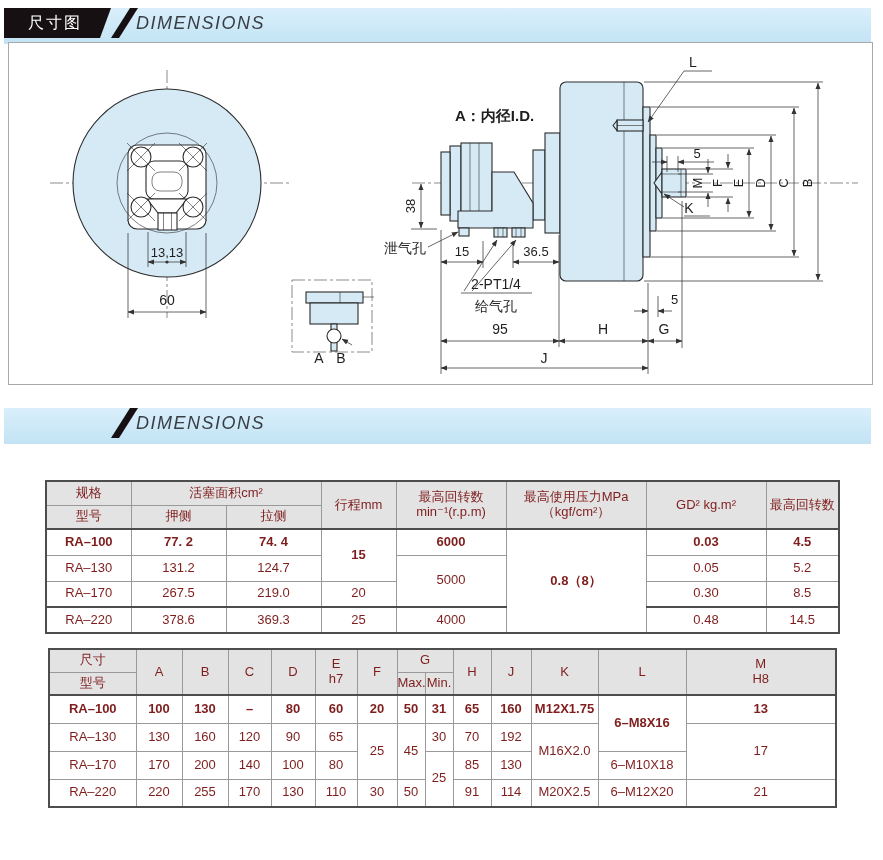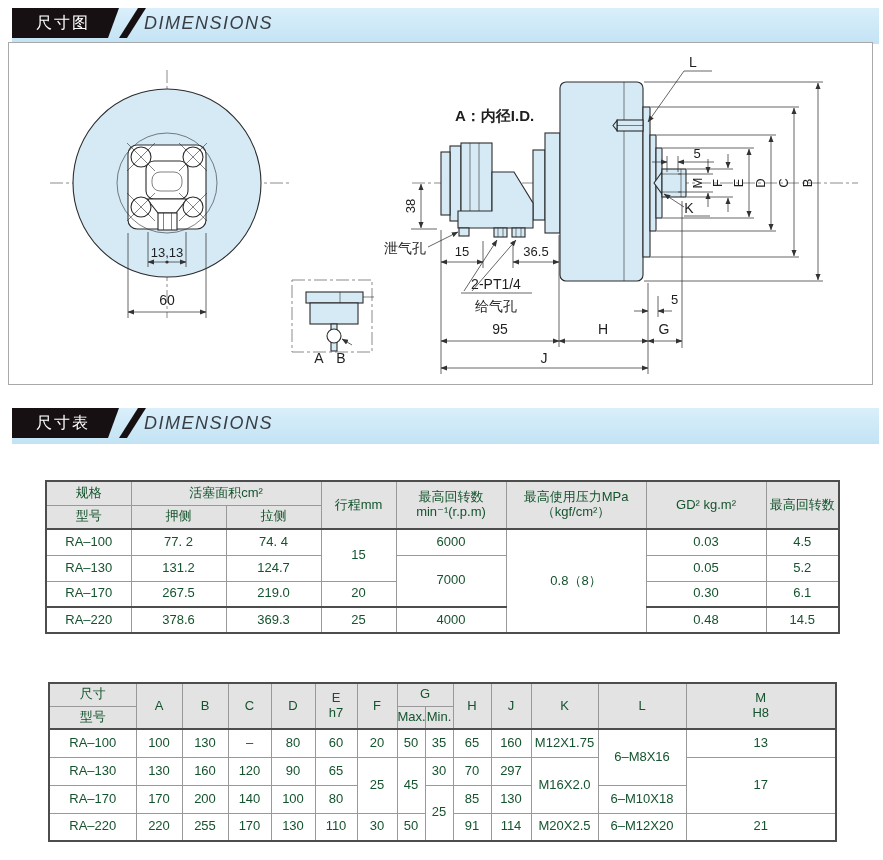--- a/index.html
+++ b/index.html
@@ -1,20 +1,20 @@
 <!DOCTYPE html>
 <html><head>
 <meta charset="utf-8">
 <style>
   html,body{margin:0;padding:0;}
   body{width:883px;height:860px;position:relative;background:#fff;
        font-family:"Liberation Sans","DejaVu Sans",sans-serif;overflow:hidden;}
 
   
-  .sec{position:absolute;left:12px;width:867px;height:36px;}
+  .sec{position:absolute;left:4px;width:867px;height:36px;}
   .strip{position:absolute;left:0;top:0;right:0;bottom:0;
          background:linear-gradient(180deg,#daeffb 0%,#c2e3f4 100%);}
   .tab{position:absolute;left:0;top:0;width:120px;height:30px;background:#171012;
        clip-path:polygon(0 0,107px 0,96px 100%,0 100%);
        color:#fff;font-size:16px;letter-spacing:2px;
        display:flex;align-items:center;padding-left:24px;box-sizing:border-box;}
   .tabslash{position:absolute;left:106px;top:0;width:32px;height:30px;background:#171012;
        clip-path:polygon(20px 0,28px 0,9px 100%,1px 100%);}
   .striptitle{position:absolute;left:132px;top:0;height:30px;display:flex;align-items:center;
        font-style:italic;font-size:18px;color:#383e44;letter-spacing:1.5px;}
@@ -27,30 +27,30 @@
   .ol{stroke:#2b2b2b;stroke-width:1.1;fill:none;}
   .fb{fill:#d6eaf6;}
   .fw{fill:#ffffff;}
   .thin{stroke:#2b2b2b;stroke-width:0.6;fill:none;}
   .dim{stroke:#333;stroke-width:0.75;fill:none;}
   .cl{stroke:#5a5a5a;stroke-width:0.7;fill:none;stroke-dasharray:13 3 3 3;}
   .t13{font-size:13px;} .t14{font-size:14px;} .t15{font-size:15px;font-weight:600;}
 
   
   table{border-collapse:collapse;table-layout:fixed;position:absolute;
-        border:2px solid #4d4d4d;font-size:13px;color:#14532d;}
+        border:2px solid #4d4d4d;font-size:13px;color:#7f1d1d;}
   th,td{border:1px solid #999;text-align:center;vertical-align:middle;
         padding:0;font-weight:normal;overflow:hidden;line-height:1.15;}
   thead th{background:#e3e3e3;}
   tbody td{background:#fff;}
-  tbody tr:first-child td{border-top:2px solid #4d4d4d;}
+  tbody tr:first-child td{border-top:2px solid #4d4d4d;font-weight:bold;}
   #table1{left:45px;top:480px;width:793px;}
   #table1 thead tr{height:24px;} #table1 tbody tr{height:26px;}
   #table1 tr.dk td{border-top:2px solid #4d4d4d;}
-  #table2{left:48px;top:682px;width:787px;}
+  #table2{left:48px;top:648px;width:787px;}
   #table2 thead tr{height:23px;} #table2 tbody tr{height:28px;}
 </style>
 </head>
 <body>
 
 <div class="sec" style="top:8px">
   <div class="strip"></div>
   <div class="tabslash"></div>
   <div class="tab">尺寸图</div>
   <div class="striptitle">DIMENSIONS</div>
@@ -241,21 +241,20 @@
         <line class="dim" x1="644" y1="281" x2="823" y2="281"></line>
     <line class="dim" x1="818" y1="83" x2="818" y2="280" marker-start="url(#ar)" marker-end="url(#ar)"></line>
     <text class="t13" transform="translate(812,183) rotate(-90)" text-anchor="middle">B</text>
   </g>
 </svg>
 </div>
 
 <div class="sec" style="top:408px">
   <div class="strip"></div>
   <div class="tabslash"></div>
-  <div class="tab">尺寸表</div>
   <div class="striptitle">DIMENSIONS</div>
 </div>
 
 <table id="table1">
   <colgroup>
       <col style="width:85px">
       <col style="width:95px">
       <col style="width:95px">
       <col style="width:75px">
       <col style="width:110px">
@@ -293,31 +292,31 @@
       <td rowspan="2">15</td>
       <td>6000</td>
       <td rowspan="4">0.8（8）</td>
       <td>0.03</td>
       <td>4.5</td>
     </tr>
     <tr>
       <td>RA–130</td>
       <td>131.2</td>
       <td>124.7</td>
-      <td rowspan="2">7000</td>
+      <td rowspan="2">5000</td>
       <td>0.05</td>
       <td>5.2</td>
     </tr>
     <tr>
       <td>RA–170</td>
       <td>267.5</td>
       <td>219.0</td>
       <td>20</td>
       <td>0.30</td>
-      <td>6.1</td>
+      <td>8.5</td>
     </tr>
     <tr class="dk">
       <td>RA–220</td>
       <td>378.6</td>
       <td>369.3</td>
       <td>25</td>
       <td>4000</td>
       <td>0.48</td>
       <td>14.5</td>
     </tr>
@@ -372,39 +371,39 @@
   <tbody>
     <tr>
       <td>RA–100</td>
       <td>100</td>
       <td>130</td>
       <td>–</td>
       <td>80</td>
       <td>60</td>
       <td>20</td>
       <td>50</td>
-      <td>35</td>
+      <td>31</td>
       <td>65</td>
       <td>160</td>
       <td>M12X1.75</td>
       <td rowspan="2">6–M8X16</td>
       <td>13</td>
     </tr>
     <tr>
       <td>RA–130</td>
       <td>130</td>
       <td>160</td>
       <td>120</td>
       <td>90</td>
       <td>65</td>
       <td rowspan="2">25</td>
       <td rowspan="2">45</td>
       <td>30</td>
       <td>70</td>
-      <td>297</td>
+      <td>192</td>
       <td rowspan="2">M16X2.0</td>
       <td rowspan="2">17</td>
     </tr>
     <tr>
       <td>RA–170</td>
       <td>170</td>
       <td>200</td>
       <td>140</td>
       <td>100</td>
       <td>80</td>

